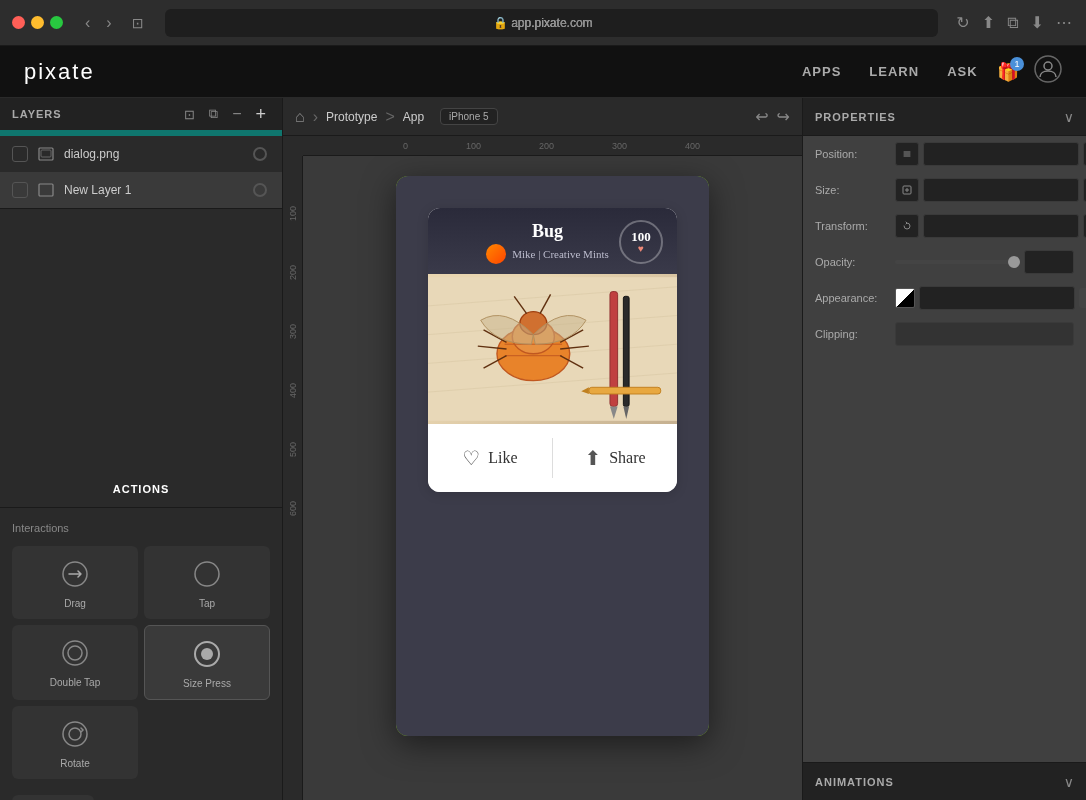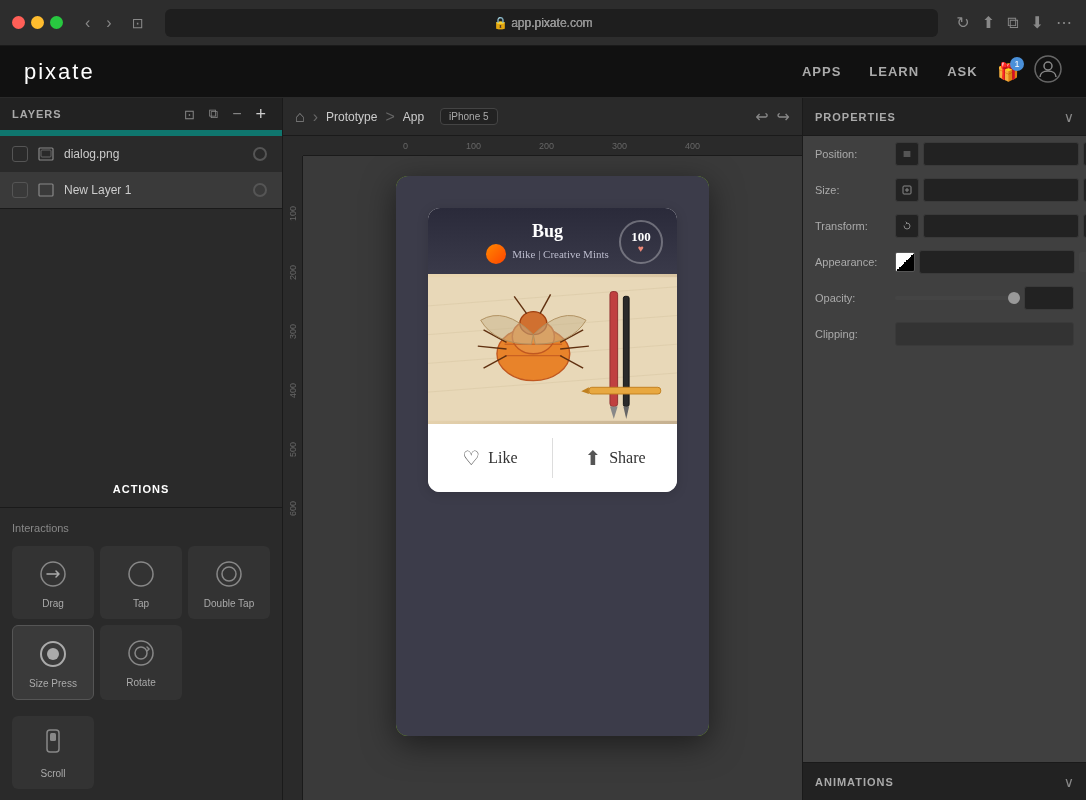--- a/index.html
+++ b/index.html
@@ -47,21 +47,21 @@
     .layer-dot { width: 14px; height: 14px; border-radius: 50%; border: 2px solid #555; }
 
     
     .panel-tabs { display: flex; background: #222; border-bottom: 1px solid #1a1a1a; }
     .panel-tab { flex: 1; height: 34px; display: flex; align-items: center; justify-content: center; font-size: 11px; font-weight: 600; letter-spacing: 1px; cursor: pointer; color: #888; text-transform: uppercase; }
     .panel-tab.active { color: #fff; background: #2a2a2a; border-bottom: 2px solid #2a2a2a; }
 
     
     .actions-panel { padding: 14px 12px; overflow-y: auto; flex: 1; }
     .section-title { font-size: 11px; color: #888; margin-bottom: 12px; }
-    .interaction-grid { display: grid; grid-template-columns: repeat(3, 1fr); gap: 6px; margin-bottom: 16px; }
+    .interaction-grid { display: grid; grid-template-columns: repeat(2, 1fr); gap: 6px; margin-bottom: 16px; }
     .interaction-item { display: flex; flex-direction: column; align-items: center; gap: 6px; padding: 10px 4px; background: #333; border-radius: 6px; cursor: pointer; }
     .interaction-item.active { background: #3a3a3a; border: 1px solid #555; }
     .interaction-icon { width: 36px; height: 36px; display: flex; align-items: center; justify-content: center; }
     .interaction-label { font-size: 10px; color: #aaa; text-align: center; }
 
     
     .canvas-area { flex: 1; background: #3a3a3a; display: flex; flex-direction: column; overflow: hidden; }
     .canvas-toolbar { height: 38px; background: #2a2a2a; display: flex; align-items: center; padding: 0 12px; gap: 8px; border-bottom: 1px solid #1a1a1a; }
     .canvas-nav-sep { color: #666; }
     .canvas-breadcrumb { color: #ccc; font-size: 12px; }
@@ -451,39 +451,39 @@
         </div>
         <input class="prop-input" value="" style="">
         <div class="prop-icon-btn">
           
         </div>
 
       </div>
     </div>
 
     <div class="property-row">
+      <span class="property-label">Opacity:</span>
+      <div class="property-controls">
+        <div class="prop-slider-container">
+          <input type="range" class="prop-slider" min="0" max="100" value="100" style="">
+        </div>
+        <input class="prop-input-sm" value="" style="width: 50px;">
+      </div>
+    </div>
+
+    <div class="property-row">
       <span class="property-label">Appearance:</span>
       <div class="property-controls">
         <div class="prop-color-swatch" style="background: linear-gradient(135deg, #fff 50%, #000 50%);"></div>
         <input class="prop-input" value="" style="flex: 1 1 0%;">
         <button class="prop-add-btn">+</button>
       </div>
     </div>
 
     <div class="property-row">
-      <span class="property-label">Opacity:</span>
-      <div class="property-controls">
-        <div class="prop-slider-container">
-          <input type="range" class="prop-slider" min="0" max="100" value="100" style="">
-        </div>
-        <input class="prop-input-sm" value="" style="width: 50px;">
-      </div>
-    </div>
-
-    <div class="property-row">
       <span class="property-label">Clipping:</span>
       <div class="property-controls">
         <input class="prop-input" value="" style="flex: 1 1 0%; background: rgb(51, 51, 51);">
       </div>
     </div>
 
     <div style="flex:1;"></div>
 
     <div class="animations-header">
       <span class="animations-title">ANIMATIONS</span>

